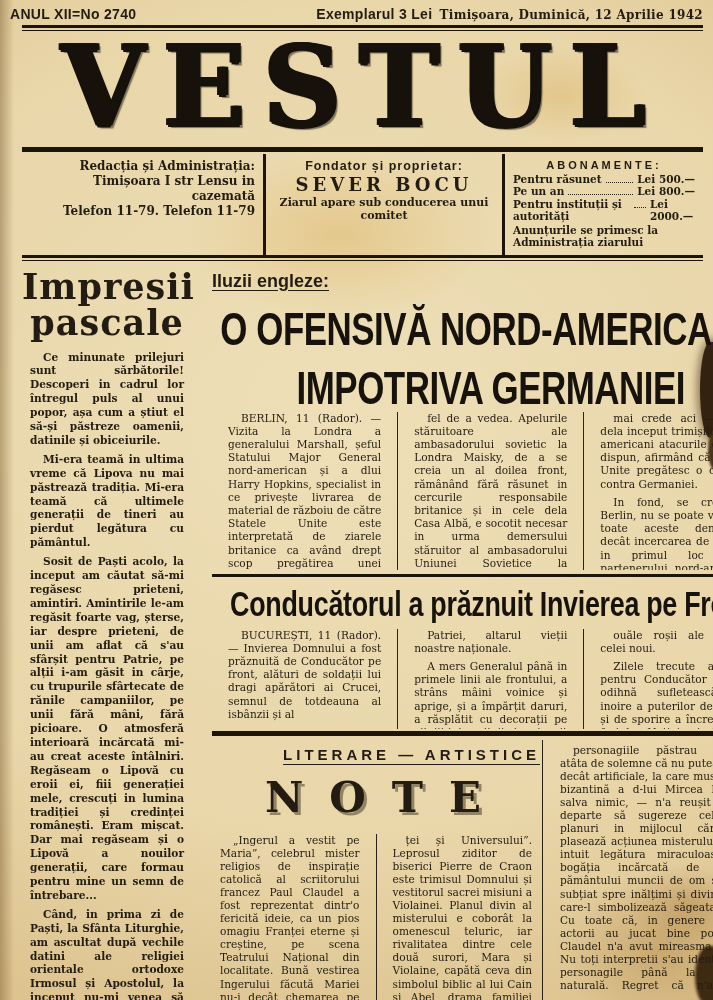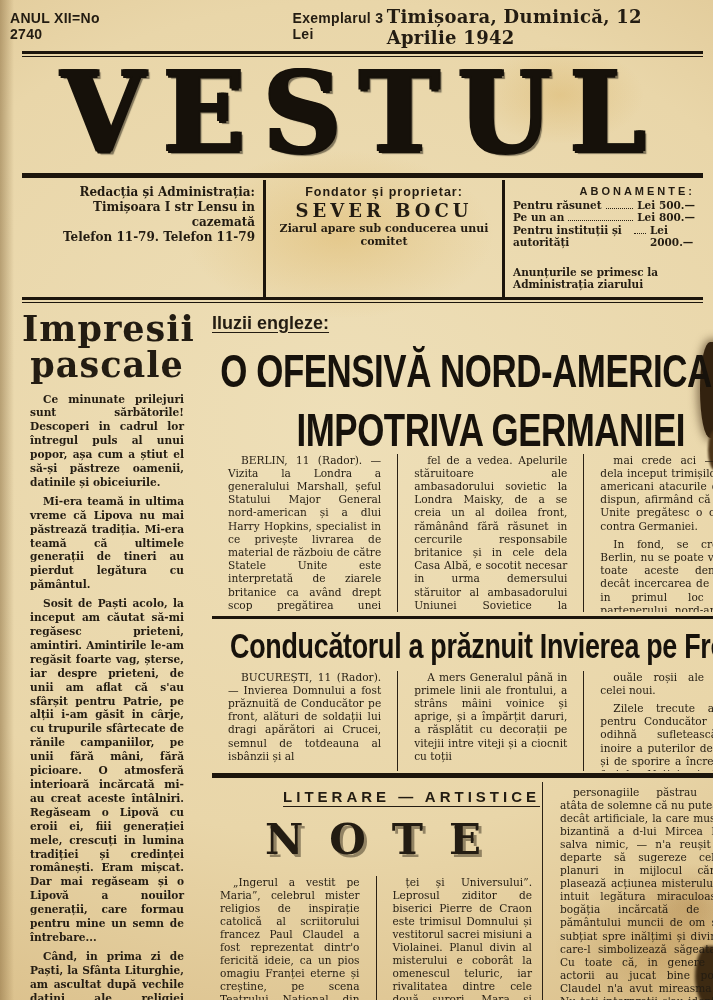--- a/index.html
+++ b/index.html
@@ -19,21 +19,21 @@
   .tear2{position:absolute;right:-9px;top:430px;width:14px;height:40px;background:#4a3317;border-radius:50% 0 0 50%;filter:blur(1px);}
   .tear3{position:absolute;right:-8px;bottom:-6px;width:26px;height:60px;background:#3d2a12;border-radius:60% 0 0 60%;filter:blur(1.5px);}
   .edgeL{position:absolute;left:0;top:0;width:14px;height:100%;background:linear-gradient(90deg,rgba(120,90,45,.45),rgba(120,90,45,0));}
 
   .inner{position:absolute;left:22px;right:10px;top:4px;}
 
   
   .topstrip{display:flex;align-items:baseline;font-family:"Liberation Sans",sans-serif;font-weight:bold;font-size:14px;letter-spacing:.3px;padding:2px 0 3px 0;}
   .topstrip .anul{margin-left:-12px;}
   .topstrip .price{margin-left:180px;}
-  .topstrip .date{margin-left:auto;font-family:"DejaVu Serif",serif;font-size:18px;}
+  .topstrip .date{margin-left:auto;font-family:"DejaVu Serif",serif;font-size:12px;}
   .dbl-rule{border-top:3px solid #1c150c;border-bottom:1px solid #1c150c;height:2px;}
 
   
   .masthead{
     text-align:center;font-family:"DejaVu Serif",serif;font-weight:bold;
     font-size:108px;line-height:104px;height:112px;letter-spacing:18px;color:#16110a;
     text-shadow:2px 0 0 #16110a,-2px 0 0 #16110a,0 2px 0 #16110a,3px 3px 1px rgba(22,17,10,.5);
     transform:scaleY(1.04);transform-origin:top;white-space:nowrap;overflow:hidden;
   }
   .thick-rule{height:5px;background:#1c150c;margin-top:4px;}
@@ -41,24 +41,24 @@
   
   .infobar{display:flex;border-bottom:3px solid #1c150c;margin-top:2px;}
   .infobar:after{content:"";}
   .infobar .cell{padding:5px 8px 6px;}
   .cell.redactie{width:225px;text-align:right;font-weight:bold;font-size:12px;line-height:15px;}
   .cell.fondator{width:220px;text-align:center;border-left:3px solid #1c150c;border-right:3px solid #1c150c;}
   .fondator .flabel{font-family:"Liberation Sans",sans-serif;font-weight:bold;font-size:12.5px;letter-spacing:1px;text-align:center;}
   .fondator .fname{font-weight:bold;font-size:18px;letter-spacing:4px;margin-top:1px;}
   .fondator .fnote{font-weight:bold;font-size:11px;margin-top:1px;}
   .cell.abon{flex:1;font-size:10.5px;line-height:12.5px;font-weight:bold;}
-  .abon .atitle{text-align:right;font-family:"Liberation Sans",sans-serif;letter-spacing:3px;font-size:11px;margin-bottom:1px;}
+  .abon .atitle{text-align:center;font-family:"Liberation Sans",sans-serif;letter-spacing:3px;font-size:11px;margin-bottom:1px;}
   .abon .arow{display:flex;align-items:baseline;}
   .abon .lead{flex:1;border-bottom:1px dotted #2a2115;margin:0 4px;min-width:12px;}
-  .abon .anote{margin-top:17px;}
+  .abon .anote{margin-top:1px;}
   .thin-rule-under{height:1px;background:#1c150c;margin-top:2px;}
 
   
   .bodywrap{display:flex;margin-top:6px;}
   .leftcol{width:170px;padding-right:10px;}
   .vdiv{width:2px;background:#1c150c;}
   .mainarea{flex:1;padding-left:10px;}
 
   .left-title{font-weight:bold;font-size:35px;line-height:36px;text-align:center;letter-spacing:1px;margin:2px 0 10px;}
   .para{margin:0 8px 5px;text-indent:13px;text-align:justify;}
@@ -191,20 +191,21 @@
 
         <div class="mid-rule"></div>
 
         <div>
           <div class="headline2">Conducătorul a prăznuit Invierea pe Front</div>
           <div class="cols3 cols3b">
             <div class="c">
                 <p class="para">BUCUREȘTI, 11 (Rador). — Invierea Domnului a fost prăznuită de Conducător pe front, alături de soldații lui dragi apărători ai Crucei, semnul de totdeauna al isbânzii și al</p>
               </div>
             <div class="c">
+                <p class="para">Patriei, altarul vieții noastre naționale.</p>
                 <p class="para">A mers Generalul până in primele linii ale frontului, a strâns mâini voinice și aprige, și a împărțit daruri, a răsplătit cu decorații pe vitejii intre viteji și a ciocnit cu toții</p>
               </div>
             <div class="c">
               <div>
                   <p class="para">ouăle roșii ale Invierii celei noui.</p>
                   <p class="para">Zilele trecute au fost pentru Conducător zile de odihnă sufletească, de inoire a puterilor de muncă și de sporire a încrederii in forțele Nației și isbânda finală.</p>
                 </div>
 
             </div>
           </div>

